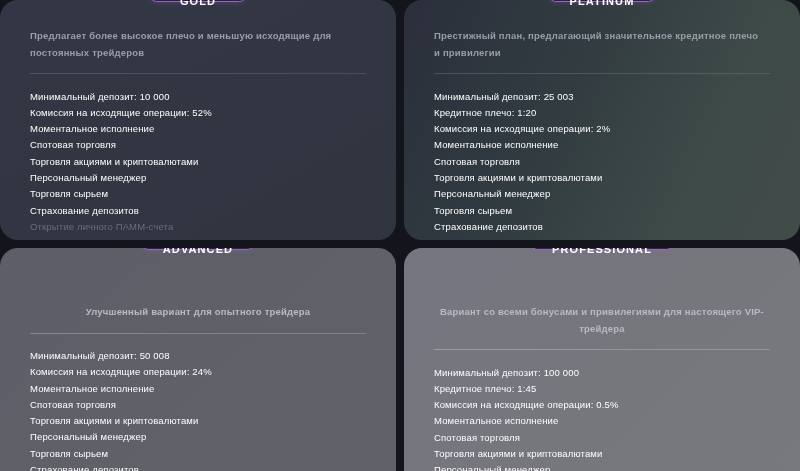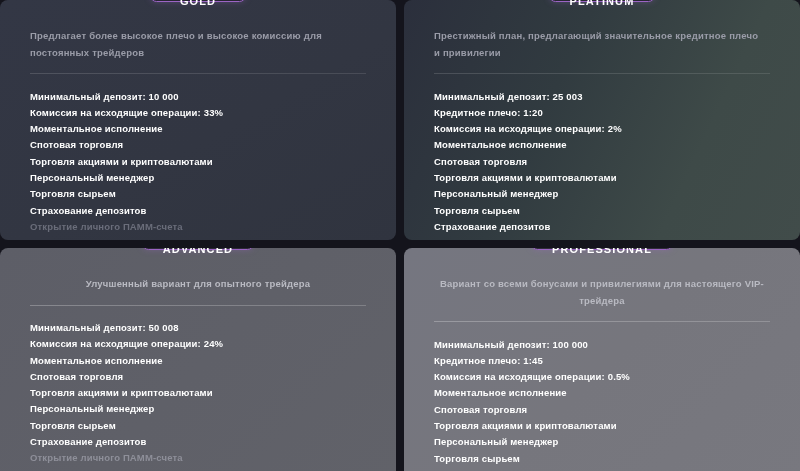--- a/index.html
+++ b/index.html
@@ -18,21 +18,21 @@
     display: grid;
     grid-template-columns: 1fr 1fr;
     grid-template-rows: 240px 240px;
     column-gap: 8px;
     row-gap: 8px;
     background: #14141c;
   }
 
   .plan-card {
     position: relative;
-    border-radius: 8px;
+    border-radius: 18px;
     overflow: hidden;
     padding: 28px 30px 0 30px;
   }
 
   
   .plan-card.bg-gold {
     background: linear-gradient(150deg, #333745 0%, #323642 55%, #30343f 100%);
   }
   .plan-card.bg-platinum {
     background: linear-gradient(115deg, #2b2f3c 0%, #313b40 38%, #3e4a48 72%, #414c4a 100%);
@@ -77,60 +77,60 @@
   .plan-desc {
     color: #9a9ca8;
     font-size: 9.5px;
     font-weight: bold;
     line-height: 1.75;
     letter-spacing: 0.2px;
     max-width: 330px;
   }
   .desc-center { text-align: center; max-width: 100%; }
 
-  .plan-card.light .plan-desc { color: #b9bac2; }
+  .plan-card.light .plan-desc { color: #b9bac2; margin-top: 28px; }
 
   .plan-divider {
     height: 1px;
     background: linear-gradient(90deg, rgba(255,255,255,0.14), rgba(255,255,255,0.11));
     margin: 12px 0 14px 0;
   }
   .plan-card.light .plan-divider {
     background: linear-gradient(90deg, rgba(255,255,255,0.26), rgba(255,255,255,0.2));
   }
 
   
   .feature-list { list-style: none; }
   .feature-item {
     font-size: 9.5px;
-    font-weight: bold;
+    font-weight: normal;
     line-height: 1;
     padding: 3.4px 0;
     letter-spacing: 0.15px;
     white-space: nowrap;
   }
   .feature-item.on  { color: #ffffff; }
   .feature-item.off { color: #6a6d7a; }
 
   .plan-card.light .feature-item.on  { color: #ffffff; }
   .plan-card.light .feature-item.off { color: #8e8f99; }
 </style>
 </head>
 <body>
 
 <div id="plans-grid">
     <div class="plan-card bg-gold">
       <div class="badge-wrap">
         <div class="plan-badge">GOLD</div>
       </div>
-      <div class="plan-desc">Предлагает более высокое плечо и высокое комиссию для постоянных трейдеров</div>
+      <div class="plan-desc">Предлагает более высокое плечо и меньшую исходящие для постоянных трейдеров</div>
       <div class="plan-divider"></div>
       <ul class="feature-list">
         <li class="feature-item on">Минимальный депозит: 10 000</li>
-        <li class="feature-item on">Комиссия на исходящие операции: 33%</li>
+        <li class="feature-item on">Комиссия на исходящие операции: 52%</li>
         <li class="feature-item on">Моментальное исполнение</li>
         <li class="feature-item on">Спотовая торговля</li>
         <li class="feature-item on">Торговля акциями и криптовалютами</li>
         <li class="feature-item on">Персональный менеджер</li>
         <li class="feature-item on">Торговля сырьем</li>
         <li class="feature-item on">Страхование депозитов</li>
         <li class="feature-item off">Открытие личного ПАММ-счета</li>
       </ul>
     </div>
     <div class="plan-card bg-platinum">

